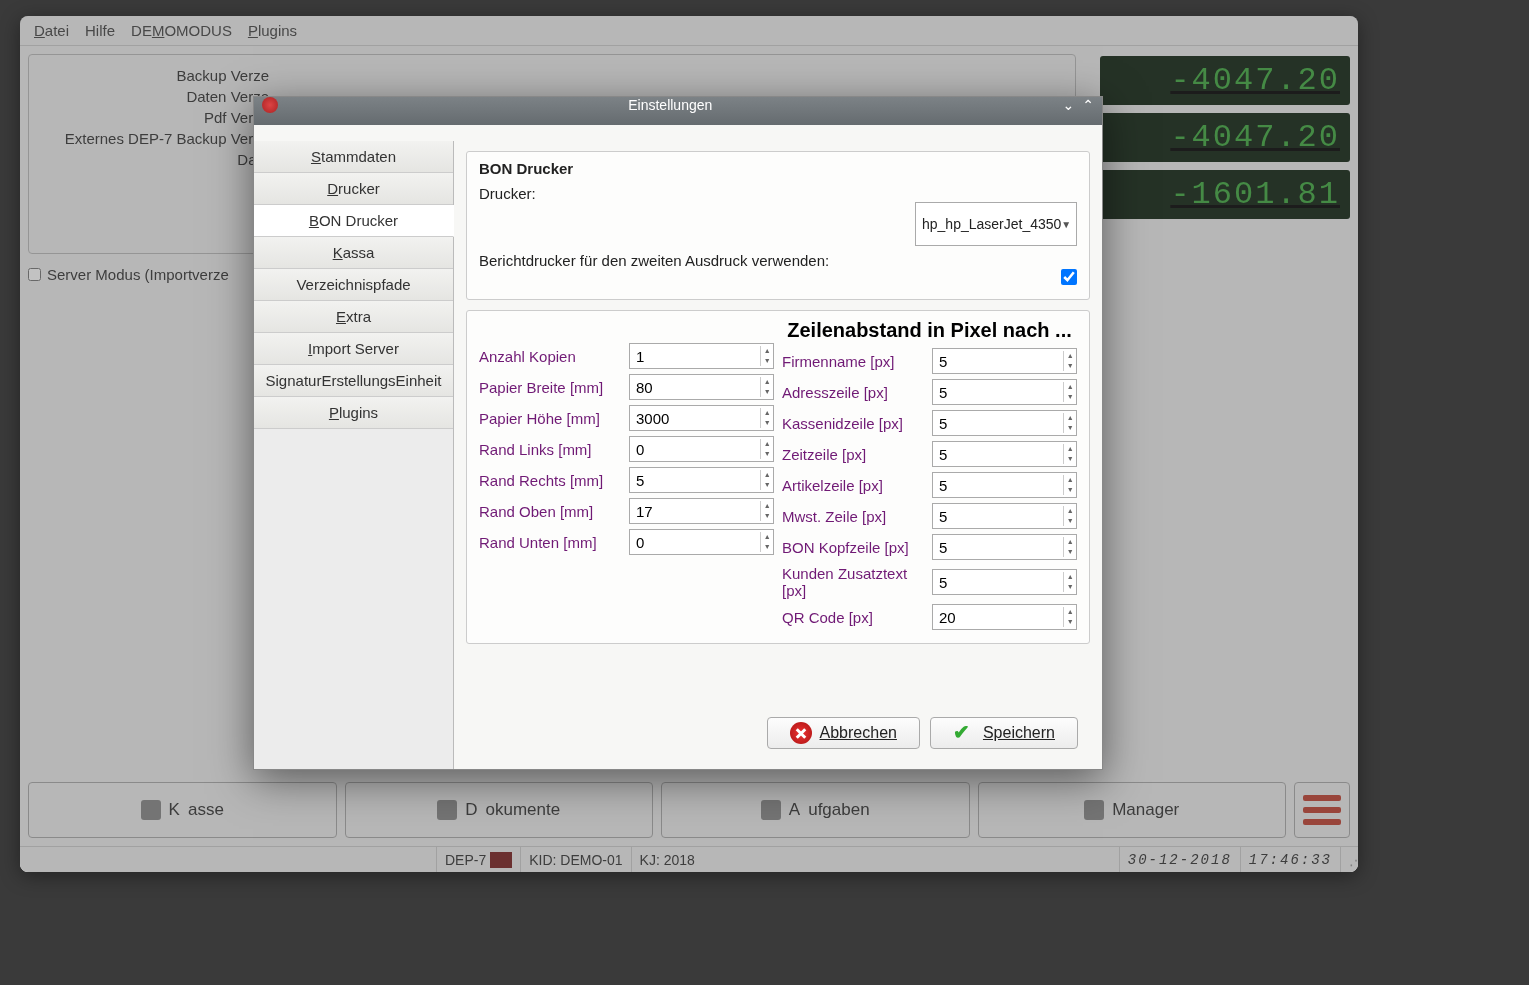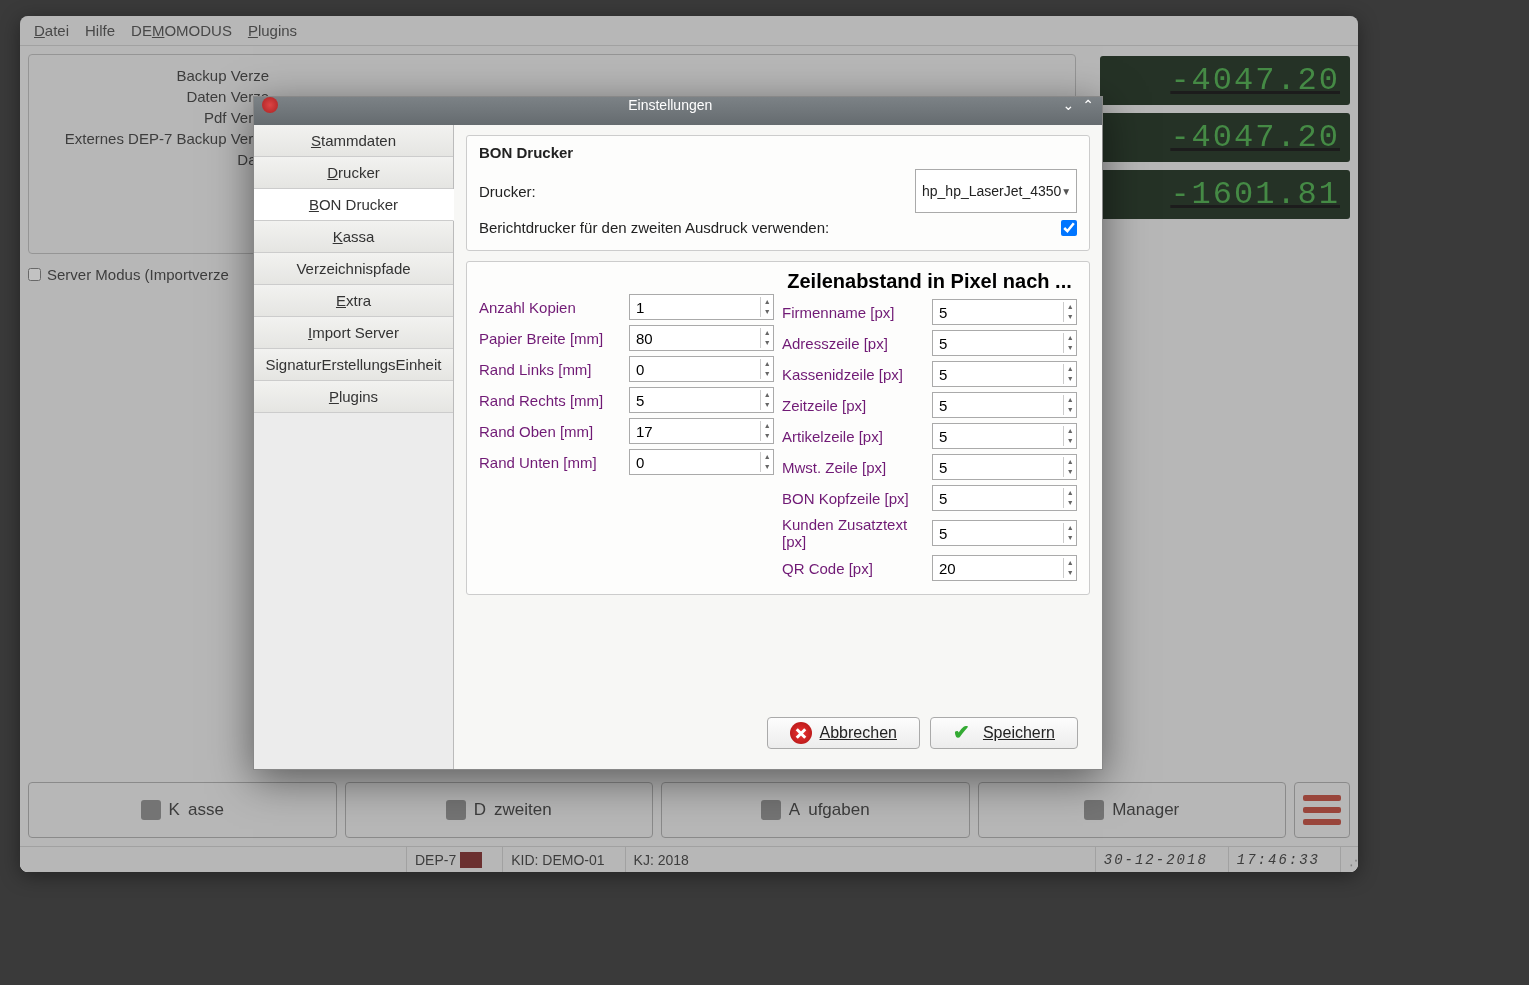--- a/index.html
+++ b/index.html
@@ -31,49 +31,49 @@
 
 .lcd-panel { position: absolute; right: 8px; top: 10px; width: 250px; text-decoration: underline; }
 .lcd { background: #0e2210; color: #3faa3f; font-family: "Courier New", monospace; font-size: 32px; text-align: right; padding: 6px 10px; margin-bottom: 8px; border-radius: 3px; letter-spacing: 2px; }
 
 .bottom-buttons { position: absolute; left: 8px; right: 8px; bottom: 34px; height: 56px; display: flex; gap: 8px; }
 .big-btn { flex: 1; border: 1px solid #aaa; background: #eee; border-radius: 4px; display: flex; align-items:center; justify-content:center; gap:8px; font-size: 17px; color:#333; }
 .hamburger { width: 56px; flex:none; display:flex; align-items:center; justify-content:center; }
 .hamburger .bars { display:flex; flex-direction:column; gap:6px; }
 .hamburger .bars span { width: 38px; height: 6px; background:#c04030; border-radius:2px; }
 
-.statusbar { position:absolute; left:0; right:0; bottom:0; height:26px; background:#eee; border-top:1px solid #ccc; display:flex; align-items:center; font-size:14px;gap:12px; }
+.statusbar { position:absolute; left:0; right:0; bottom:0; height:26px; background:#eee; border-top:1px solid #ccc; display:flex; align-items:center; font-size:14px; }
 .statusbar .spacer { flex:1; }
 .statusbar .seg { padding: 0 8px; border-left:1px solid #ccc; height:100%; display:flex; align-items:center; color:#333; }
 .statusbar .dep7-indicator { width:22px; height:16px; background:#7a2020; display:inline-block; margin-left:4px; }
 .statusbar .grip { width:18px; color:#999; text-align:center; }
 .statusbar .lcd-mini { font-family:"Courier New", monospace; letter-spacing:2px;font-style:italic; }
 
 .overlay { position:absolute; inset:0; background:rgba(80,80,80,0.35); }
 
 .dialog {
   position:absolute; left:233px; top:80px; width:850px; height:674px;
   background:#f7f7f5; border:1px solid #888; box-shadow:0 10px 40px rgba(0,0,0,0.5);
   display:flex; flex-direction:column;
 }
 .dlg-titlebar { height:28px; background:linear-gradient(#7c8286,#656b6f); color:#fff; display:flex; align-items:flex-start; padding:0 8px; font-size:14px; }
 .dlg-titlebar .app-icon { width:16px; height:16px; background:radial-gradient(circle,#d44,#a22); border-radius:50%; margin-right:8px; }
 .dlg-titlebar .title { flex:1; text-align:center; }
 .dlg-titlebar .icn { margin-left:8px; cursor:pointer; }
 
-.dlg-body { flex:1; display:flex; }
+.dlg-body { flex:1; display:flex;margin-top:16px; }
 .tab-list { width:200px; border-right:1px solid #bbb; background:#ececec; }
 .tab-item { padding:7px 10px; text-align:center; font-size:15px; color:#333; border-bottom:1px solid #ccc; cursor:pointer; background:linear-gradient(#f2f2f0,#e5e5e2); }
 .tab-item.active { background:#fff; border-right:1px solid #fff; margin-right:-1px; font-weight:500; }
 .tab-item .ul { text-decoration: underline; }
 
 .tab-content { flex:1; padding:10px 12px; display:flex; flex-direction:column; gap:10px; }
 .section { border:1px solid #ccc; background:#fdfdfc; border-radius:3px; padding:8px 12px; }
 .section h4 { font-size:15px; font-weight:600; margin-bottom:8px; color:#222; }
-.form-row { display:flex; align-items:center; margin-bottom:6px; font-size:15px; color:#222; }
+.form-row { display:flex; align-items:flex-end; margin-bottom:6px; font-size:15px; color:#222;flex-direction:column; }
 .form-row .flabel { flex: 0 0 auto; margin-right:auto; }
 .combo { width:162px; height:44px; border:1px solid #aaa; background:#fff; display:flex; align-items:center; padding:0 6px; font-size:14px; justify-content:space-between; }
 .combo .caret { font-size:10px; color:#555; }
 .chk { width:16px; height:16px; }
 
 .grid-section { display:flex; gap:8px; }
 .col { flex:1; }
 .col-title { font-weight:600; text-align:center; margin-bottom:6px; font-size:20px; }
 .spin-row { display:flex; align-items:center; margin-bottom:5px; font-size:15px; }
 .spin-row .slabel { flex:1; color:#701a75; }
@@ -133,21 +133,21 @@
   </div>
   <div class="bottom-buttons">
     <button class="big-btn">
         <span class="bg-icon"></span>
         <span class="ul">K</span>
         <span>asse</span>
       </button>
     <button class="big-btn">
         <span class="bg-icon"></span>
         <span class="ul">D</span>
-        <span>zweiten</span>
+        <span>okumente</span>
       </button>
     <button class="big-btn">
         <span class="bg-icon"></span>
         <span class="ul">A</span>
         <span>ufgaben</span>
       </button>
     <button class="big-btn">
         <span class="bg-icon"></span>
         <span>Manager</span>
       </button>
@@ -227,20 +227,30 @@
                   <span class="slabel">Papier Breite [mm]</span>
                   <div class="spinner">
                     <input value="80" style="">
                     <div class="arrows">
                       <span>▲</span>
                       <span>▼</span>
                     </div>
                   </div>
                 </div>
                 <div class="spin-row">
+                  <span class="slabel">Papier Höhe [mm]</span>
+                  <div class="spinner">
+                    <input value="3000" style="">
+                    <div class="arrows">
+                      <span>▲</span>
+                      <span>▼</span>
+                    </div>
+                  </div>
+                </div>
+                <div class="spin-row">
                   <span class="slabel">Rand Links [mm]</span>
                   <div class="spinner">
                     <input value="0" style="">
                     <div class="arrows">
                       <span>▲</span>
                       <span>▼</span>
                     </div>
                   </div>
                 </div>
                 <div class="spin-row">

